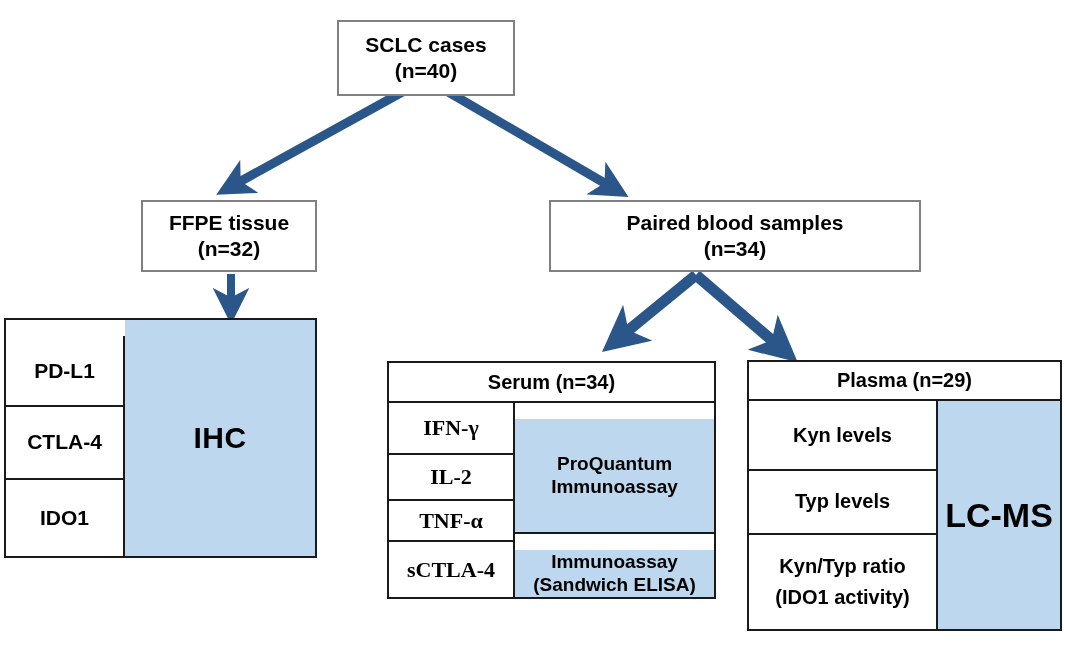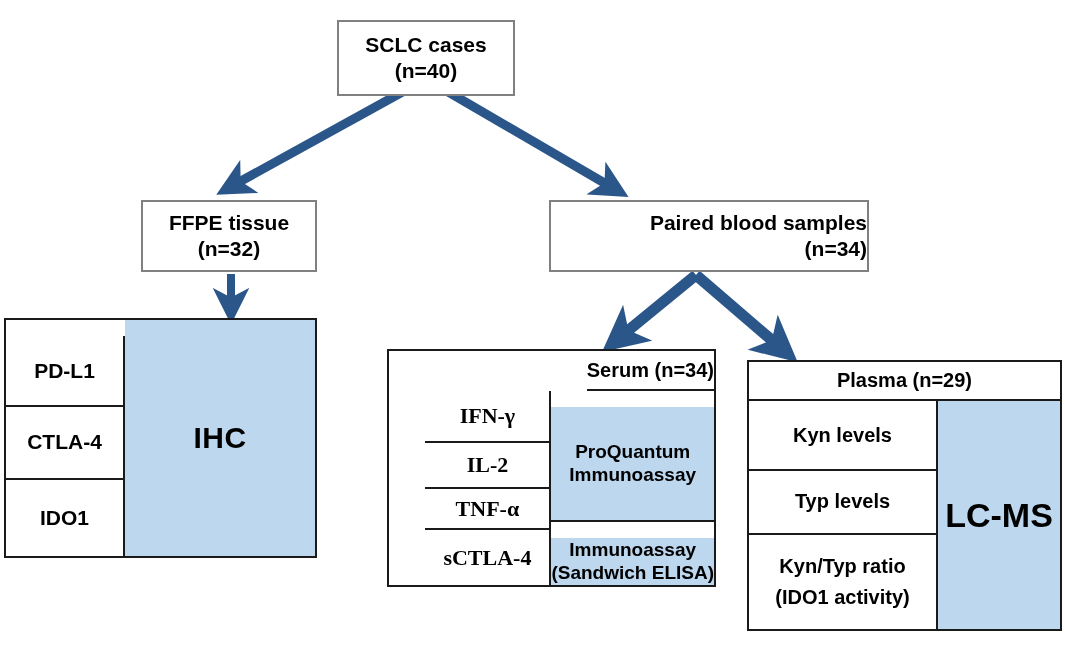--- a/index.html
+++ b/index.html
@@ -29,21 +29,21 @@
     justify-content: center;
     text-align: center;
     font-weight: bold;
     color: #000000;
     line-height: 1.25;
   }
   .node .l1, .node .l2 { display: block; white-space: nowrap; }
 
   #node-sclc   { left: 337px; top: 2px;   width: 178px; height: 76px;  font-size: 21px; margin-top: 18px; }
   #node-ffpe   { left: 141px; top: 200px; width: 176px; height: 72px;  font-size: 21px; }
-  #node-blood  { left: 549px; top: 200px; width: 320px; height: 72px;  font-size: 21px; align-items: flex-end; }
+  #node-blood  { left: 549px; top: 200px; width: 372px; height: 72px;  font-size: 21px; }
 
   
   .block {
     position: absolute;
     box-sizing: border-box;
     border: 2px solid #1a1a1a;
     background: #ffffff;
     display: flex;
     flex-direction: column;
   }
@@ -106,21 +106,21 @@
   .assay .l1, .assay .l2 { display: block; white-space: nowrap; }
 
   
   #block-ihc { left: 4px; top: 318px; width: 313px; height: 240px; border: none; }
   #block-ihc .block-body { height: 100%; border: 2px solid #1a1a1a; box-sizing: border-box; }
   #block-ihc .col-left  { width: 119px; margin-top: 16px; }
   #block-ihc .cell      { font-size: 21px; }
   #block-ihc .assay     { font-size: 30px; letter-spacing: 0.5px; }
 
   
-  #block-serum { left: 387px; top: 349px; width: 329px; height: 238px; align-items: flex-end; }
+  #block-serum { left: 387px; top: 361px; width: 329px; height: 238px; }
   #block-serum .block-header { height: 40px; }
   #block-serum .col-left  { width: 126px; }
   #block-serum .cell      { font-family: "Liberation Serif", serif; font-size: 22px; }
   #block-serum .assay     { font-size: 19px; margin-top: 16px; }
 
   
   #block-plasma { left: 747px; top: 360px; width: 315px; height: 271px; }
   #block-plasma .block-header { height: 39px; }
   #block-plasma .col-left  { width: 189px; }
   #block-plasma .cell      { font-size: 20px; flex-direction: column; }

